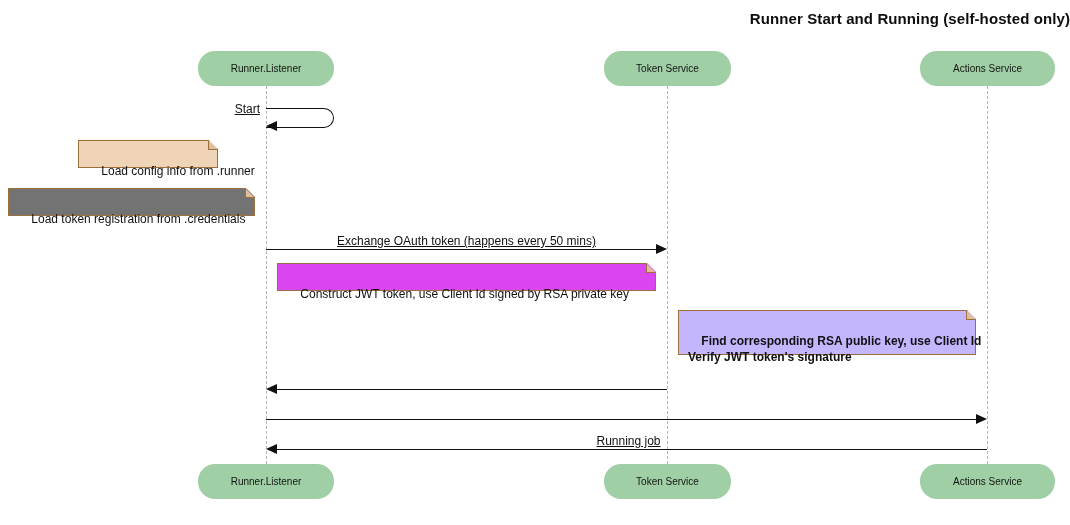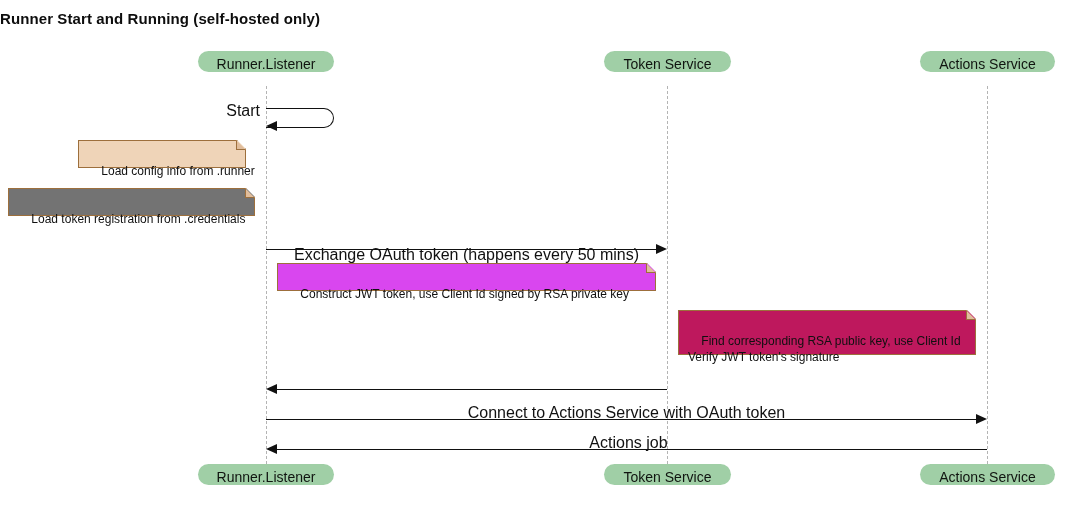--- a/index.html
+++ b/index.html
@@ -5,35 +5,35 @@
   html,body{margin:0;padding:0;}
   body{
     width:1070px;height:525px;background:#ffffff;
     font-family:"Liberation Sans",sans-serif;
     color:#1a1a1a;position:relative;overflow:hidden;
   }
   #diagram{position:absolute;inset:0;}
 
   .title{
     position:absolute;left:0;right:0;top:10px;
-    text-align:left;font-size:15px;font-weight:bold;color:#0d0d0d;
+    text-align:right;font-size:15px;font-weight:bold;color:#0d0d0d;
     letter-spacing:0.1px;
   }
 
   
   .lifeline{
     position:absolute;width:0;border-left:1px dashed #b4b4b4;
   }
 
   
   .participant{
-    position:absolute;height:21px;border-radius:17px;
+    position:absolute;height:35px;border-radius:17px;
     background:var(--pgreen,#a0cfa6);
-    display:flex;align-items:flex-end;justify-content:center;
-    font-size:14px;color:#101510;white-space:nowrap;
+    display:flex;align-items:center;justify-content:center;
+    font-size:10px;color:#101510;white-space:nowrap;
   }
 
   
   .note{
     position:absolute;box-sizing:border-box;
     background:#efd4b8;border:1px solid #9d6f3c;
     font-size:12px;line-height:16px;color:#101010;
     padding:6px 8px 6px 9px;white-space:pre;
   }
   .note .fold{
@@ -52,22 +52,23 @@
   .msg-line{
     position:absolute;height:0;border-top:1.6px solid #111;
   }
   .arrow-r,.arrow-l{
     position:absolute;width:0;height:0;
     border-top:5.5px solid transparent;border-bottom:5.5px solid transparent;
   }
   .arrow-r{border-left:11px solid #111;}
   .arrow-l{border-right:11px solid #111;}
   .msg-label{
-    position:absolute;font-size:16px;color:#111;white-space:nowrap;
+    position:absolute;font-size:12px;color:#111;white-space:nowrap;
     text-align:center;
+    text-decoration:underline;
   }
   .msg-label.right{text-align:right;}
 
   
   .selfloop{position:absolute;}
   .selfloop .top{
     position:absolute;left:0;top:0;height:0;border-top:1.6px solid #111;
   }
   .selfloop .bot{
     position:absolute;left:0;height:0;border-top:1.6px solid #111;
@@ -111,53 +112,52 @@
 
   <div class="msg-label right" style="left:170px;top:102px;width:90px;">Start</div>
 
   <div class="selfloop" style="left:266px;top:108px;width:68px;height:20px;">
     <div class="top" style="width:57px;"></div>
     <div class="cap" style="top:0;width:10px;height:18px;"></div>
     <div class="bot" style="top:19px;width:57px;"></div>
   </div>
   <div class="arrow-l" style="left:266px;top:22px;top:121px;"></div>
 
-  <div class="note" style="left: 78px; top: 140px; width: 168px; height: 28px; background: rgb(239, 212, 184); border-color: rgb(157, 111, 60);">
+  <div class="note" style="left: 78px; top: 140px; width: 140px; height: 28px; background: rgb(239, 212, 184); border-color: rgb(157, 111, 60);">
     <span>Load config info from .runner</span>
     <span class="fold2"></span>
     <span class="fold"></span>
   </div>
 
   <div class="note" style="left: 8px; top: 188px; width: 247px; height: 28px; background: #737373; border-color: rgb(157, 111, 60);">
     <span>Load token registration from .credentials</span>
     <span class="fold2"></span>
     <span class="fold"></span>
   </div>
 
-  <div class="msg-label" style="left:266px;top:246px;width:401px;">Exchange OAuth token (happens every 50 mins)</div>
+  <div class="msg-label" style="left:266px;top:234px;width:401px;">Exchange OAuth token (happens every 50 mins)</div>
   <div class="msg-line" style="left:266px;top:249px;width:390px;"></div>
   <div class="arrow-r" style="left:656px;top:244px;"></div>
 
   <div class="note" style="left: 277px; top: 263px; width: 379px; height: 28px; background: #d946ef; border-color: rgb(157, 111, 60);">
     <span>Construct JWT token, use Client Id signed by RSA private key</span>
     <span class="fold2"></span>
     <span class="fold"></span>
   </div>
 
-  <div class="note" style="left: 678px; top: 310px; width: 298px; height: 45px; background: #be185d; border-color: rgb(157, 111, 60);">
+  <div class="note" style="left: 678px; top: 310px; width: 298px; height: 45px; background: #c4b5fd; border-color: rgb(157, 111, 60); font-weight: bold;">
     <span>Find corresponding RSA public key, use Client Id
 Verify JWT token's signature</span>
     <span class="fold2"></span>
     <span class="fold"></span>
   </div>
 
   <div class="msg-line" style="left:277px;top:389px;width:390px;"></div>
   <div class="arrow-l" style="left:266px;top:384px;"></div>
 
-  <div class="msg-label" style="left:266px;top:404px;width:721px;">Connect to Actions Service with OAuth token</div>
   <div class="msg-line" style="left:266px;top:419px;width:710px;"></div>
   <div class="arrow-r" style="left:976px;top:414px;"></div>
 
-  <div class="msg-label" style="left:277px;top:434px;width:703px;">Actions job</div>
+  <div class="msg-label" style="left:277px;top:434px;width:703px;">Running job</div>
   <div class="msg-line" style="left:277px;top:449px;width:710px;"></div>
   <div class="arrow-l" style="left:266px;top:444px;"></div>
 
 </div>
 
 </body></html>

